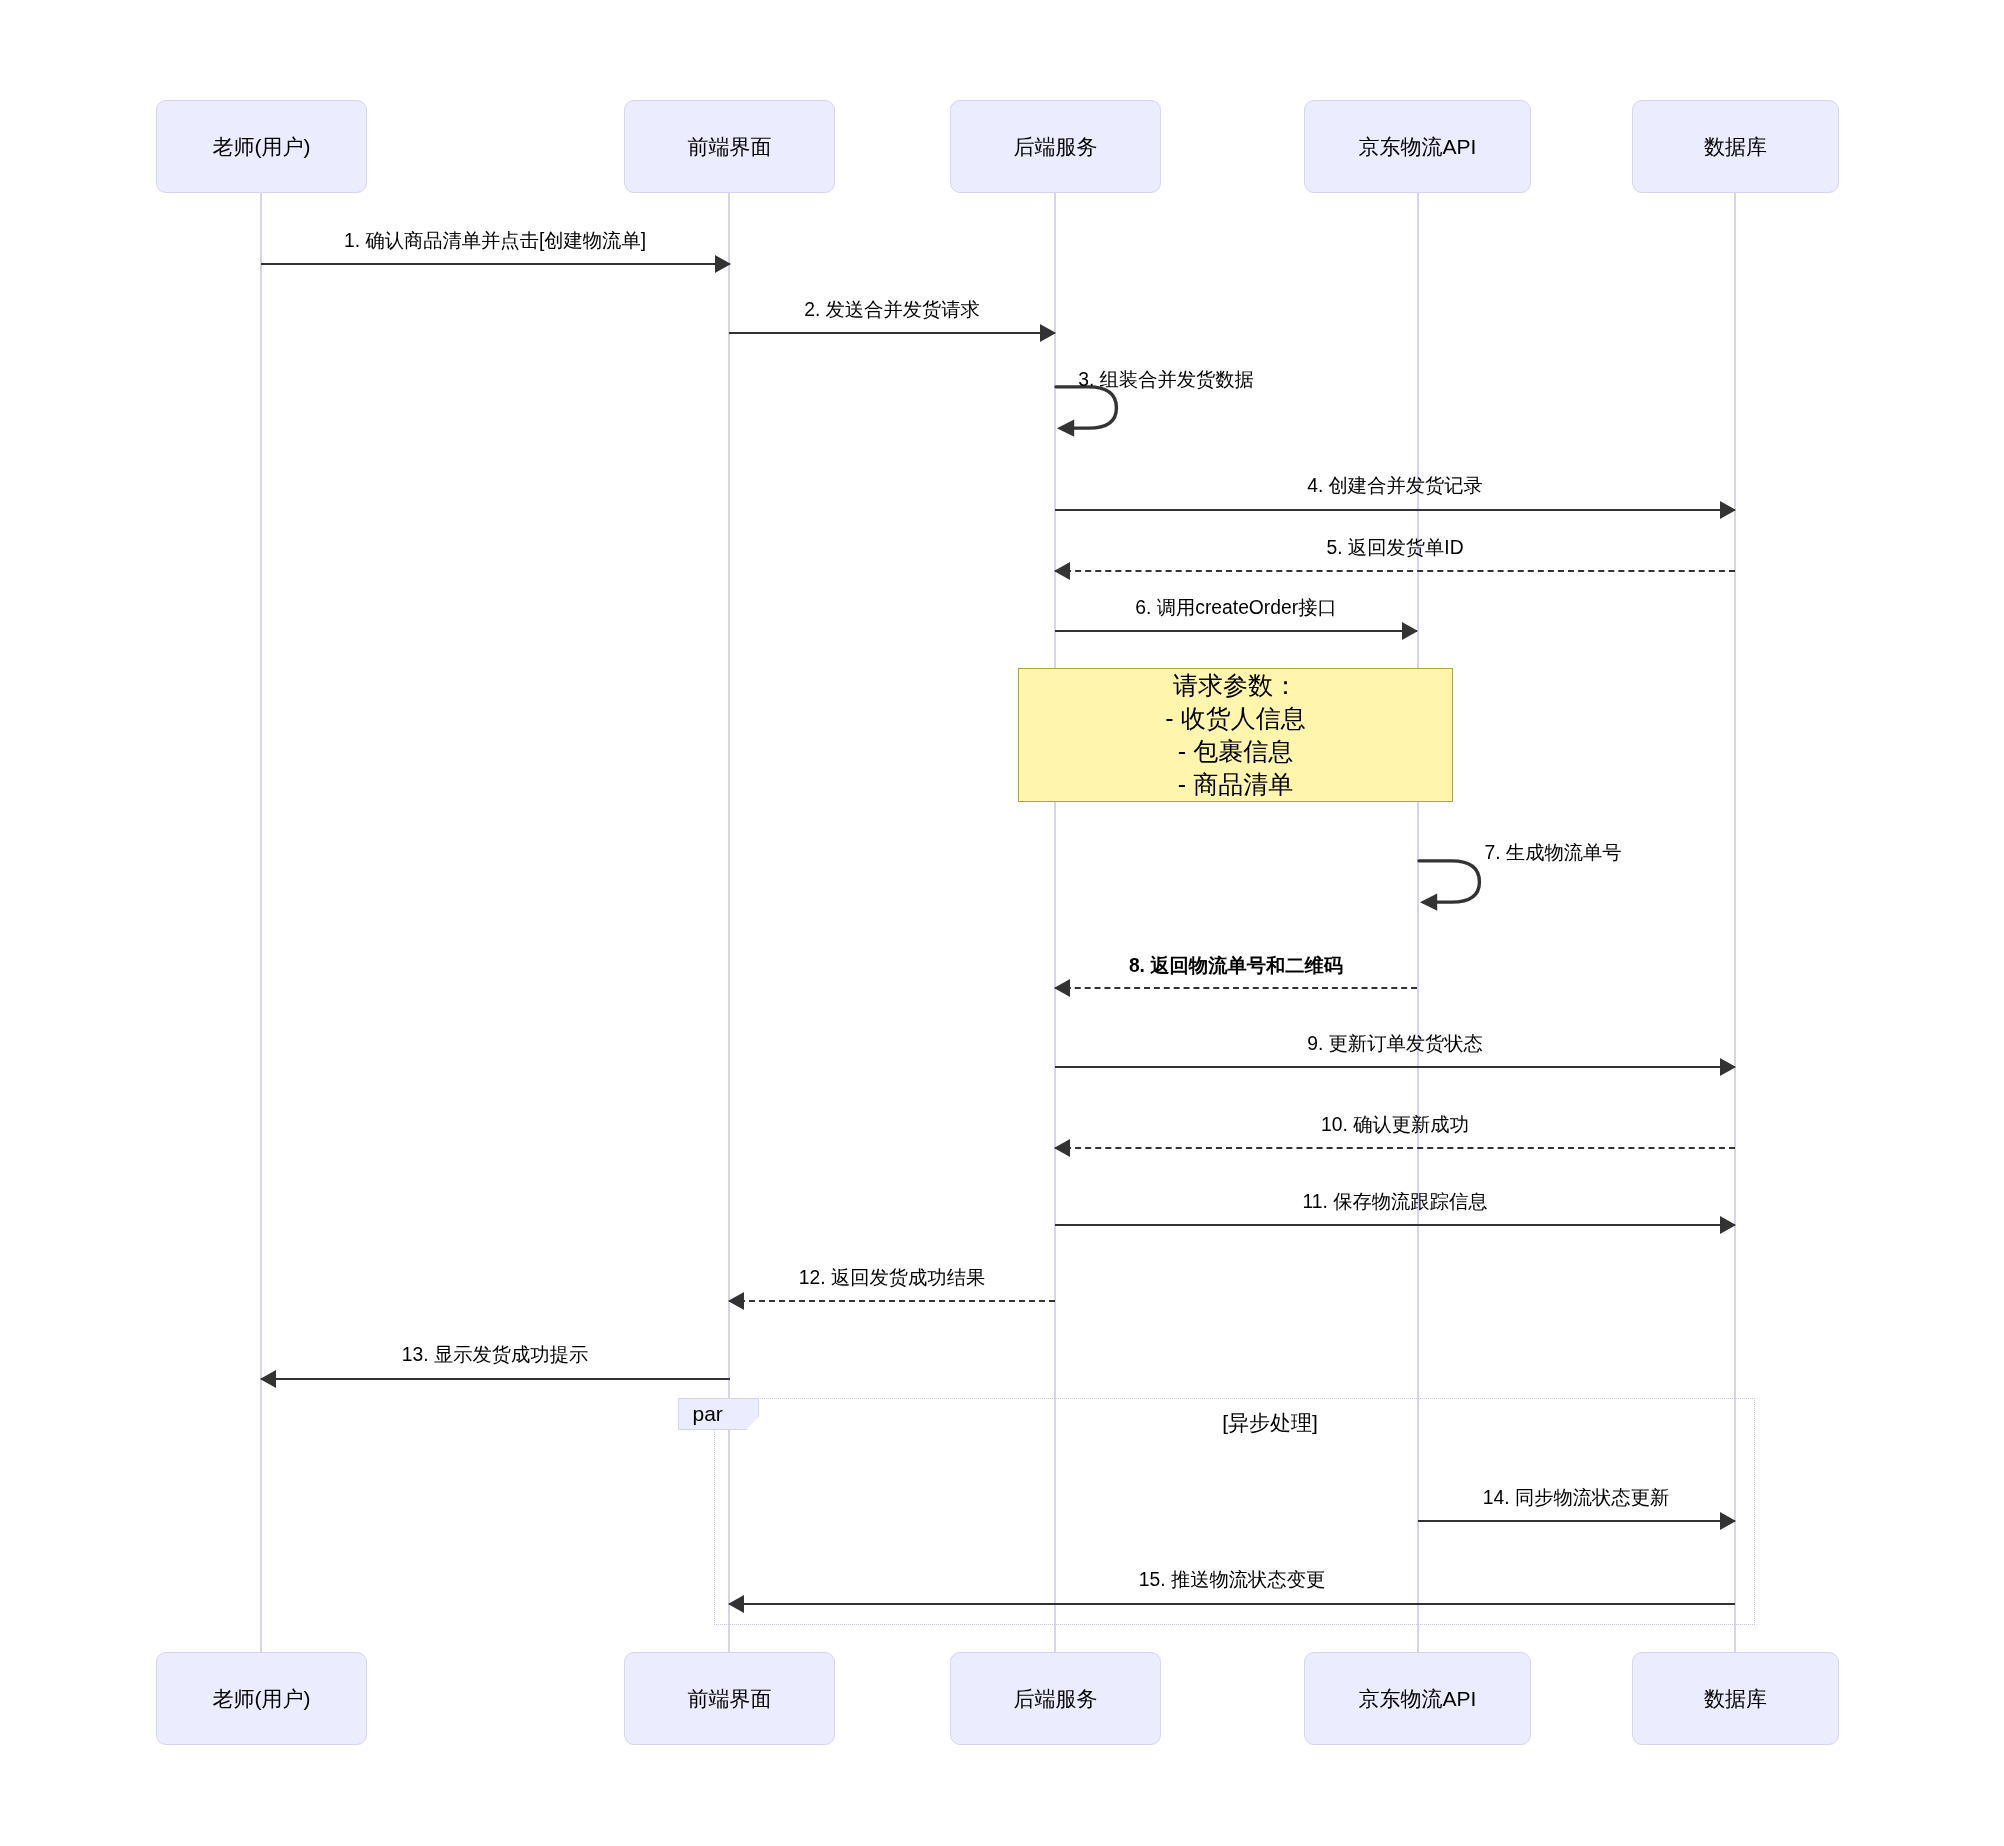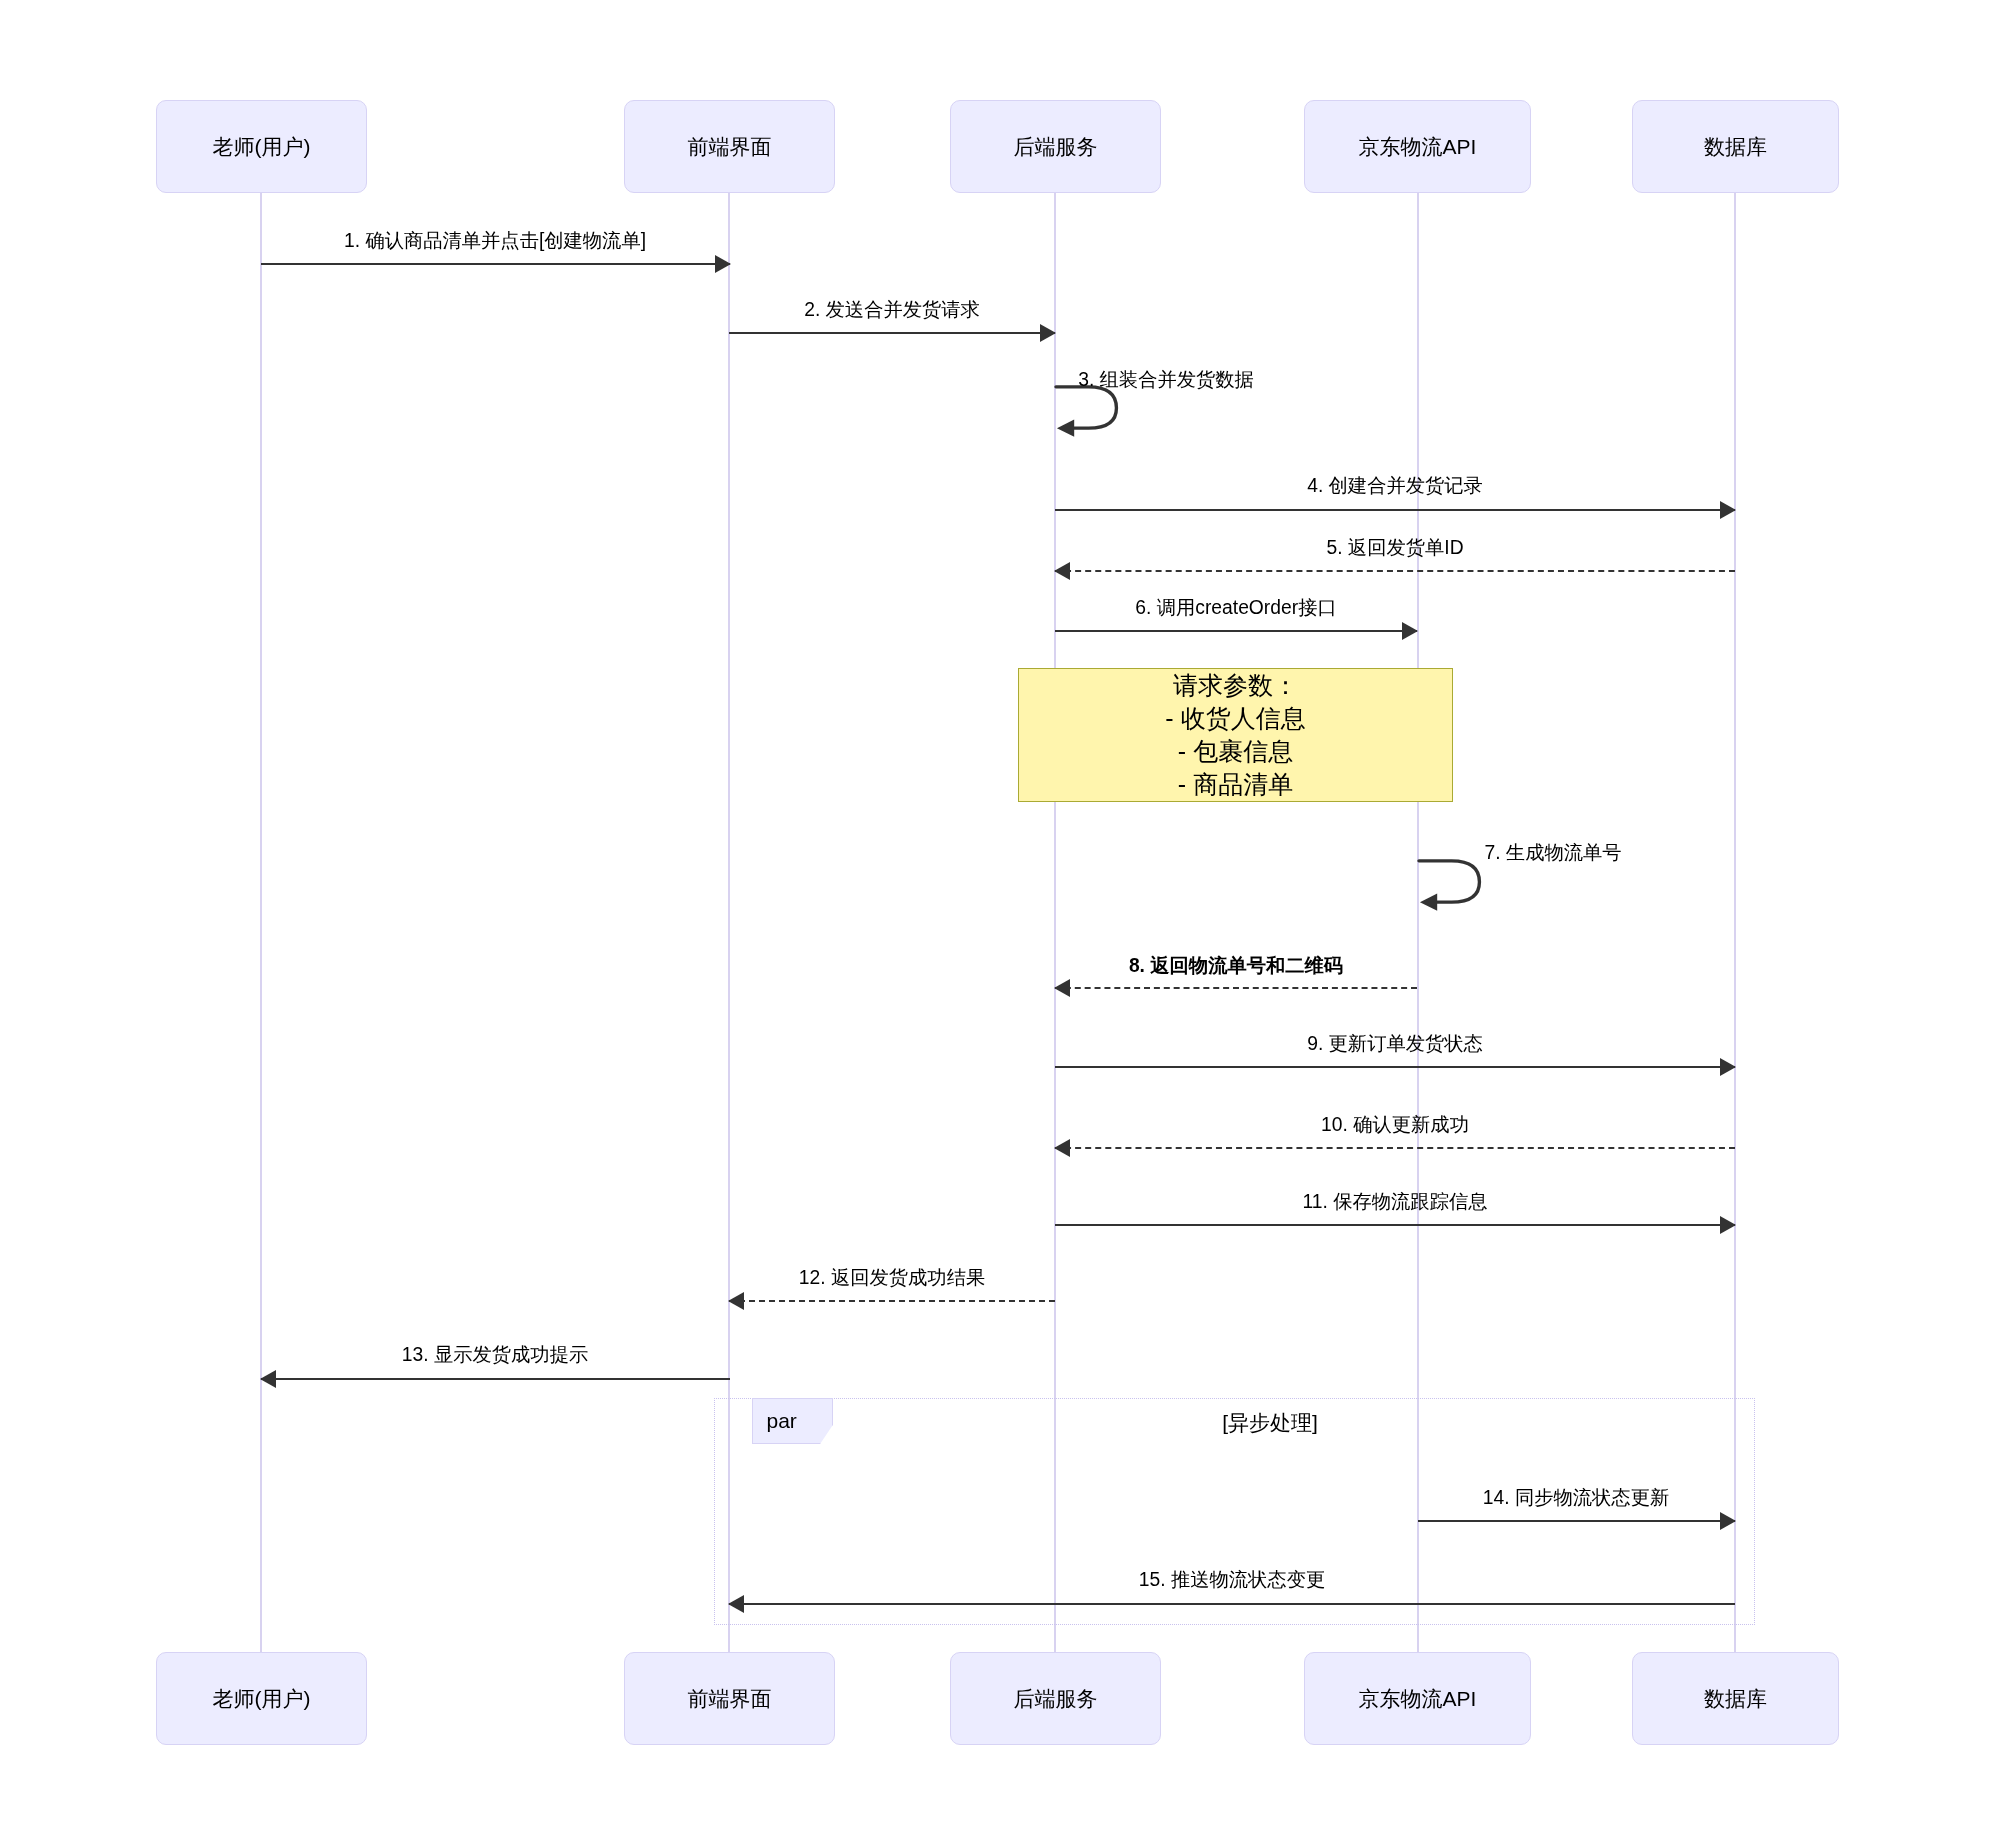--- a/index.html
+++ b/index.html
@@ -132,21 +132,21 @@
       <div class="actor-box" style="left: 1304px; width: 227px; top: 100px; height: 93px;">
         <span>京东物流API</span>
       </div>
       <div class="actor-box" style="left: 1632px; width: 207px; top: 100px; height: 93px;">
         <span>数据库</span>
       </div>
     </div>
 
   <div id="fragments">
       <div class="fragment" style="left: 714px; top: 1398px; width: 1041px; height: 227px;"></div>
-      <div class="fragment-tab" style="left: 752px; top: 1398px; width: 81px; height: 46px;">par</div>
+      <div class="fragment-tab" style="left: 678px; top: 1398px; width: 81px; height: 32px;">par</div>
       <div class="fragment-cond" style="left: 1270px; top: 1409px;">[异步处理]</div>
     </div>
 
   <div id="messages">
       <div class="msg right" style="left: 261px; width: 469px; top: 263px;">
         <div class="line"></div>
         <div class="head"></div>
       </div>
       <div class="msg-label" style="left: 495px; top: 227px;">1. 确认商品清单并点击[创建物流单]</div>
       <div class="msg right" style="left: 729px; width: 326px; top: 332px;">

